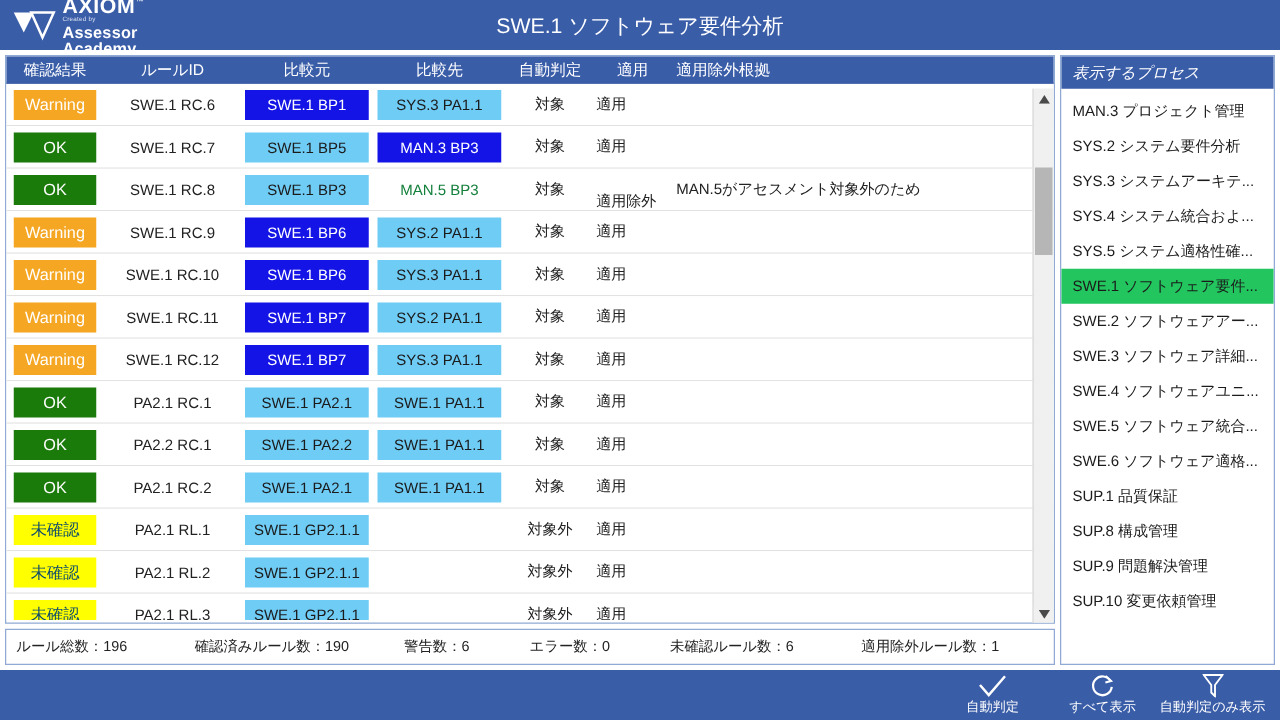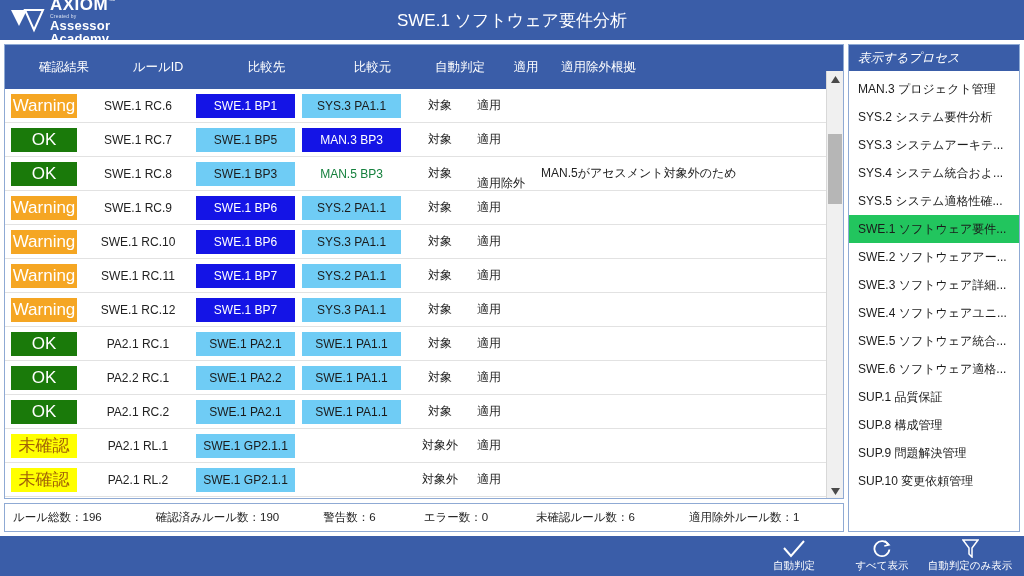--- a/index.html
+++ b/index.html
@@ -66,27 +66,26 @@
   
   .table-panel {
     position: absolute; left: 4px; top: 4px;
     width: 840px; height: 455px;
     border: 1px solid #8faad4;
     background: #ffffff;
     overflow: hidden;
   }
   .tbl-header {
     display: flex;
-    height: 44px;
+    height: 22px;
     background: #3a5da8;
     color: #ffffff;
     font-size: 12.5px;
     align-items: center;
     border-bottom: 1px solid #3a5da8;
-    padding-left: 20px;
   }
   .tbl-header .th { text-align: center; line-height: 26px; }
   .tbl-body {
     height: 429px;
     overflow: hidden;
     position: relative;
   }
   .row {
     display: flex;
     height: 34px;
@@ -103,26 +102,26 @@
   .c-ruleid  { width: 110px; }
   .c-src     { width: 105px; }
   .c-dst     { width: 107px; }
   .c-auto    { width: 70px;  }
   .c-apply   { width: 62px;  }
   .c-reason  { flex: 1 1 auto; justify-content: flex-start; padding-left: 4px; }
 
   .badge {
     display: flex; align-items: center; justify-content: center;
     width: 66px; height: 24px;
-    font-size: 17px;
+    font-size: 13px;
     color: #ffffff;
   }
   .badge.warning { background: #f5a623; }
   .badge.ok      { background: #1a7a0a; }
-  .badge.unknown { background: #ffff00; color: #a16207; text-align: center; }
+  .badge.unknown { background: #ffff00; color: #0c4a6e; text-align: center; }
 
   .tag {
     display: flex; align-items: center; justify-content: center;
     width: 99px; height: 24px;
     font-size: 12px;
   }
   .tag.dark  { background: #1414e6; color: #ffffff; }
   .tag.light { background: #6fccf5; color: #1b1b1b; }
   .tag.plain { background: transparent; color: #15803d; }
 
@@ -229,22 +228,22 @@
     </div>
     <div class="app-title">SWE.1 ソフトウェア要件分析</div>
   </div>
 
   <div class="content">
 
     <div class="table-panel">
       <div class="tbl-header" id="tbl-header">
           <div class="th c-status">確認結果</div>
           <div class="th c-ruleid">ルールID</div>
+          <div class="th c-src">比較元</div>
           <div class="th c-dst">比較先</div>
-          <div class="th c-src">比較元</div>
           <div class="th c-auto">自動判定</div>
           <div class="th c-apply">適用</div>
           <div class="th c-reason" style="text-align: left; padding-left: 4px;">適用除外根拠</div>
         </div>
       <div class="tbl-body" id="tbl-body">
           <div class="row">
             <div class="cell c-status">
               <span class="badge warning">Warning</span>
             </div>
             <div class="cell c-ruleid">SWE.1 RC.6</div>

